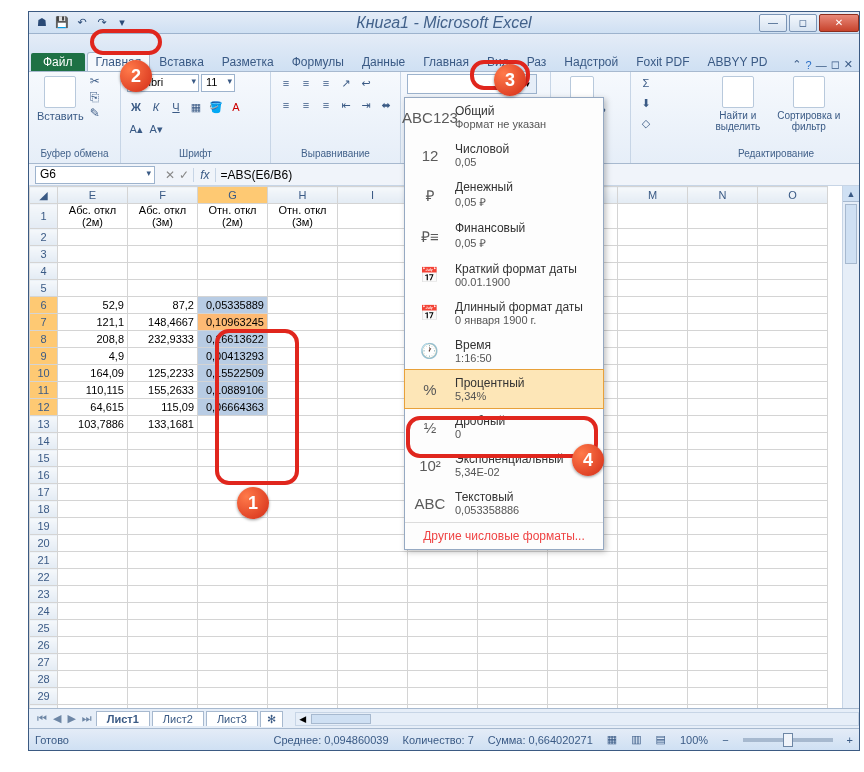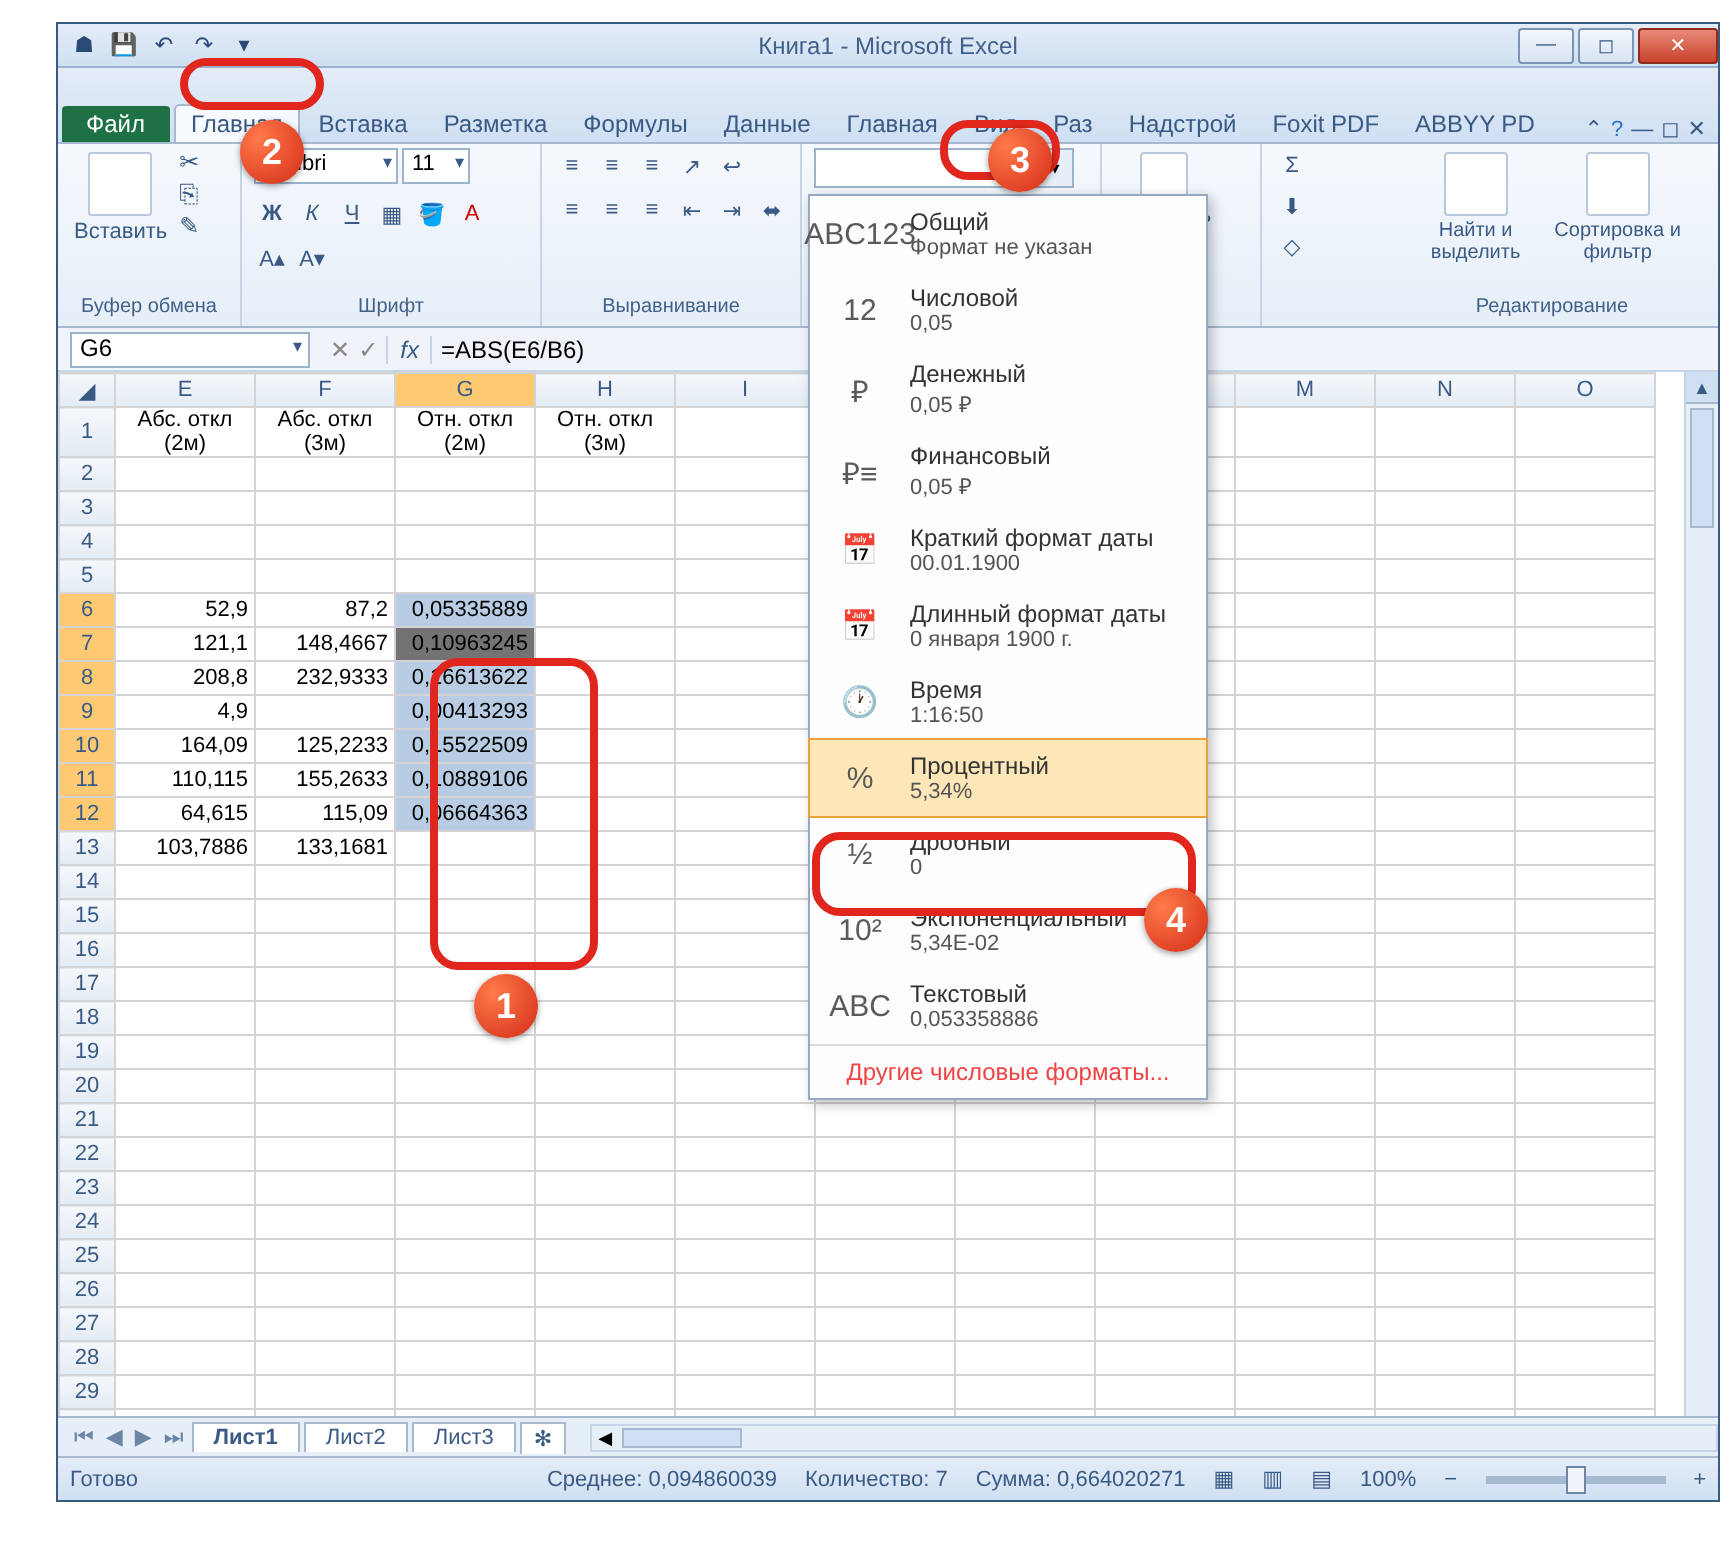--- a/index.html
+++ b/index.html
@@ -3,21 +3,21 @@
 <meta charset="utf-8">
 <style>
 * { box-sizing: border-box; margin: 0; padding: 0; font-family: "Segoe UI", Tahoma, sans-serif; }
 body { background: #fff; width: 864px; height: 772px; overflow: hidden; position: relative; }
 
 
 .window { border: 1px solid #3b5a82; width: 832px; height: 740px; position: absolute; top: 11px; left: 28px; background: #fff; display: flex; flex-direction: column;}
 .titlebar { height: 22px; background: linear-gradient(#e4ecf7,#cfe0f3); display:flex; align-items:center; border-bottom:1px solid #9db3cd;}
 .tb-left{display:flex; gap:2px; padding-left:4px; align-items:center;}
 .tb-left .qat{width:18px;height:18px;display:flex;align-items:center;justify-content:center;color:#2a4a76;font-size:11px;}
-.title-text{flex:1;text-align:center;font-size:12px;color:#42618a;}
+.title-text{flex:1;text-align:center;font-size:16px;color:#42618a;font-style:italic;}
 .win-btns{display:flex;}
 .win-btn{width:28px;height:18px;border:1px solid #7a94b5;background:linear-gradient(#f3f7fc,#d7e3f1);margin-left:2px;display:flex;align-items:center;justify-content:center;font-size:10px;color:#3a5a85;border-radius:2px;}
 .win-btn.close{background:linear-gradient(#e9897a,#c7432c);color:#fff;border-color:#8c2d1d;width:40px;}
 
 
 .tabs{height:38px;background:linear-gradient(#e4ecf7,#cfe0f3);display:flex;align-items:flex-end;border-bottom:1px solid #a7b9cf;padding-left:2px;font-size:12px;}
 .tab-file{background:#1e7145;color:#fff;padding:2px 12px;border-radius:2px 2px 0 0;margin-right:2px;}
 .tab{padding:2px 8px;color:#3a5a85;cursor:pointer;border:1px solid transparent;border-bottom:none;}
 .tab.active{background:#f6f9fd;border-color:#a7b9cf;border-radius:3px 3px 0 0;}
 .tabs-right{margin-left:auto;display:flex;gap:4px;padding-right:6px;color:#3a5a85;font-size:11px;align-items:center;}
@@ -358,21 +358,21 @@
               <td></td>
               <td></td>
               <td></td>
               <td></td>
               <td></td>
             </tr>
             <tr>
               <th class="rowh sel">7</th>
               <td>121,1</td>
               <td>148,4667</td>
-              <td style="background:#737373">0,10963245</td>
+              <td style="background:#fdba74">0,10963245</td>
               <td></td>
               <td></td>
               <td></td>
               <td></td>
               <td></td>
               <td></td>
               <td></td>
               <td></td>
             </tr>
             <tr>

